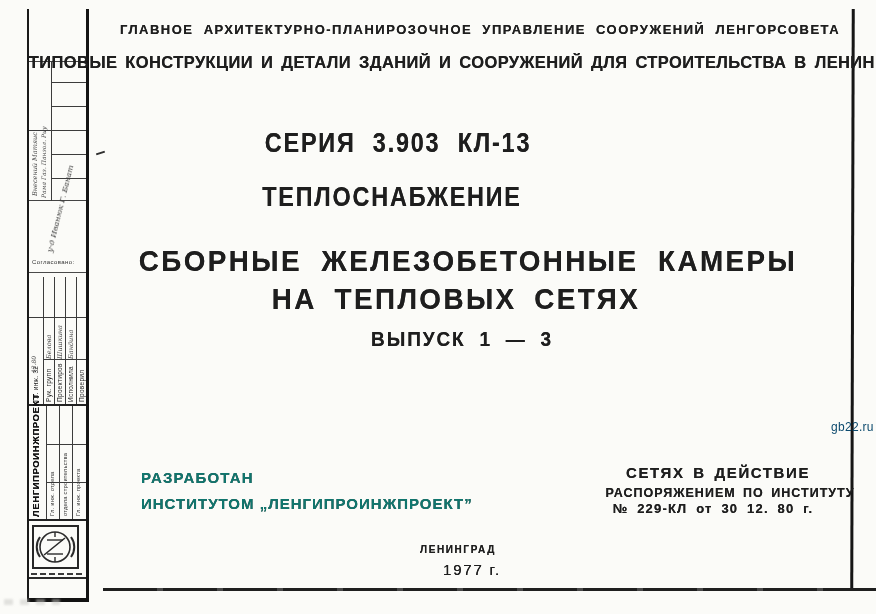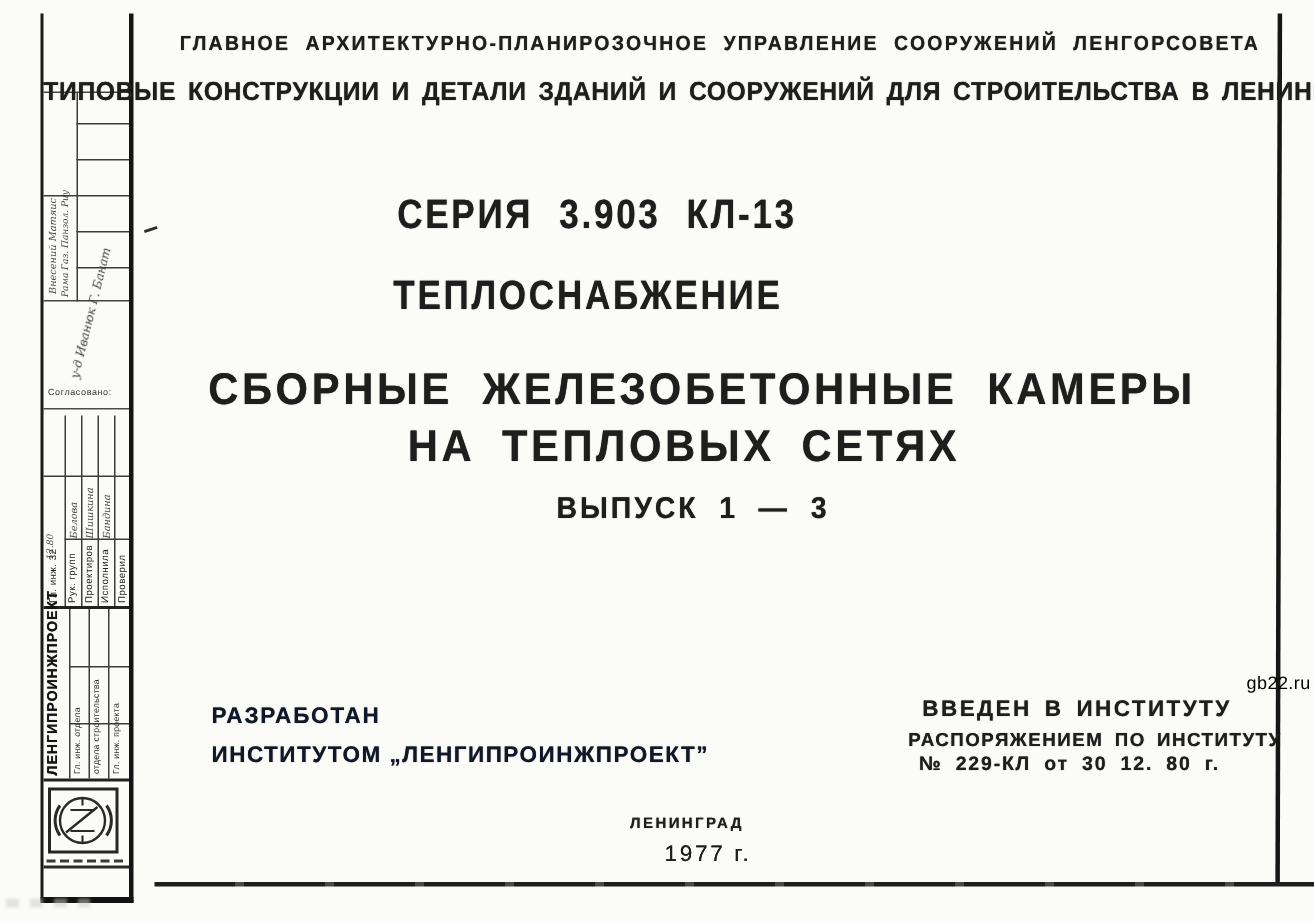--- a/index.html
+++ b/index.html
@@ -10,37 +10,37 @@
     font-family:"Liberation Sans",sans-serif;
     color:#1e1e1e;
   }
   .ctext{
     position:absolute;white-space:nowrap;font-weight:700;color:#1e1e1e;
     transform:translateX(-50%) scaleX(var(--sx,1)) scaleY(var(--sy,1));
     transform-origin:center top;
     text-shadow:0 0 .6px rgba(25,25,25,.85);
   }
   .ltext{
-    position:absolute;white-space:nowrap;font-weight:700;color:#0f172a;
+    position:absolute;white-space:nowrap;font-weight:700;color:#0f766e;
     text-shadow:0 0 .6px rgba(25,25,25,.85);
   }
   .hline{position:absolute;background:#3c3c3c;height:1px;}
   .vline{position:absolute;background:#3c3c3c;width:1px;}
   .vtext{
     writing-mode:vertical-rl;transform:rotate(180deg);
     position:absolute;white-space:nowrap;
   }
   
   .right-border{position:absolute;left:851px;top:9px;width:3px;height:581px;background:#161616;transform:rotate(.15deg);}
   .bottom-rule{position:absolute;left:103px;top:588px;width:773px;height:3px;
     background:repeating-linear-gradient(90deg,#1f1f1f 0 54px,#4a4a4a 54px 60px);}
   .tick{position:absolute;left:96px;top:152px;width:9px;height:2px;background:#2e2e2e;transform:rotate(-18deg);}
   .smudge{position:absolute;left:4px;top:599px;width:56px;height:6px;opacity:.5;
     background:repeating-linear-gradient(90deg,#c9c9c6 0 9px,transparent 9px 16px);filter:blur(1px);}
-  .watermark{position:absolute;left:831px;top:420px;font-size:12px;color:#000000;z-index:9;letter-spacing:.3px;margin-top:28px;}
+  .watermark{position:absolute;left:831px;top:420px;font-size:12px;color:#0c4a6e;z-index:9;letter-spacing:.3px;}
   
   .stamp-col{
     position:absolute;left:27px;top:9px;width:57px;height:589px;
     border-left:2px solid #1a1a1a;border-right:3px solid #141414;border-bottom:4px solid #121212;
     box-sizing:content-box;
   }
   .sec{position:absolute;left:0;width:57px;overflow:visible;}
   .sec-upper{top:52px;height:140px;border-top:1px solid #444;border-bottom:1px solid #444;box-sizing:border-box;}
   .sec-sign{top:192px;height:54px;}
   .sec-agreed{top:246px;height:18px;border-bottom:1px solid #4a4a4a;box-sizing:border-box;}
@@ -163,21 +163,21 @@
 
   <div class="ctext t-series">СЕРИЯ 3.903 КЛ-13</div>
   <div class="ctext t-subject">ТЕПЛОСНАБЖЕНИЕ</div>
   <div class="ctext t-name1">СБОРНЫЕ ЖЕЛЕЗОБЕТОННЫЕ КАМЕРЫ</div>
   <div class="ctext t-name2">НА ТЕПЛОВЫХ СЕТЯХ</div>
   <div class="ctext t-issue">ВЫПУСК 1 — 3</div>
 
   <div class="ltext dev1">РАЗРАБОТАН</div>
   <div class="ltext dev2">ИНСТИТУТОМ „ЛЕНГИПРОИНЖПРОЕКТ”</div>
 
-  <div class="ctext app1">ВВЕДЕН В ИНСТИТУТУ</div>
+  <div class="ctext app1">СЕТЯХ В ДЕЙСТВИЕ</div>
   <div class="ctext app2">РАСПОРЯЖЕНИЕМ ПО ИНСТИТУТУ</div>
   <div class="ctext app3">№ 229-КЛ от 30 12. 80 г.</div>
 
   <div class="ctext city">ЛЕНИНГРАД</div>
   <div class="ctext year">1977 г.</div>
 
   <div class="watermark">gb22.ru</div>
 </div>
 
 </body></html>

